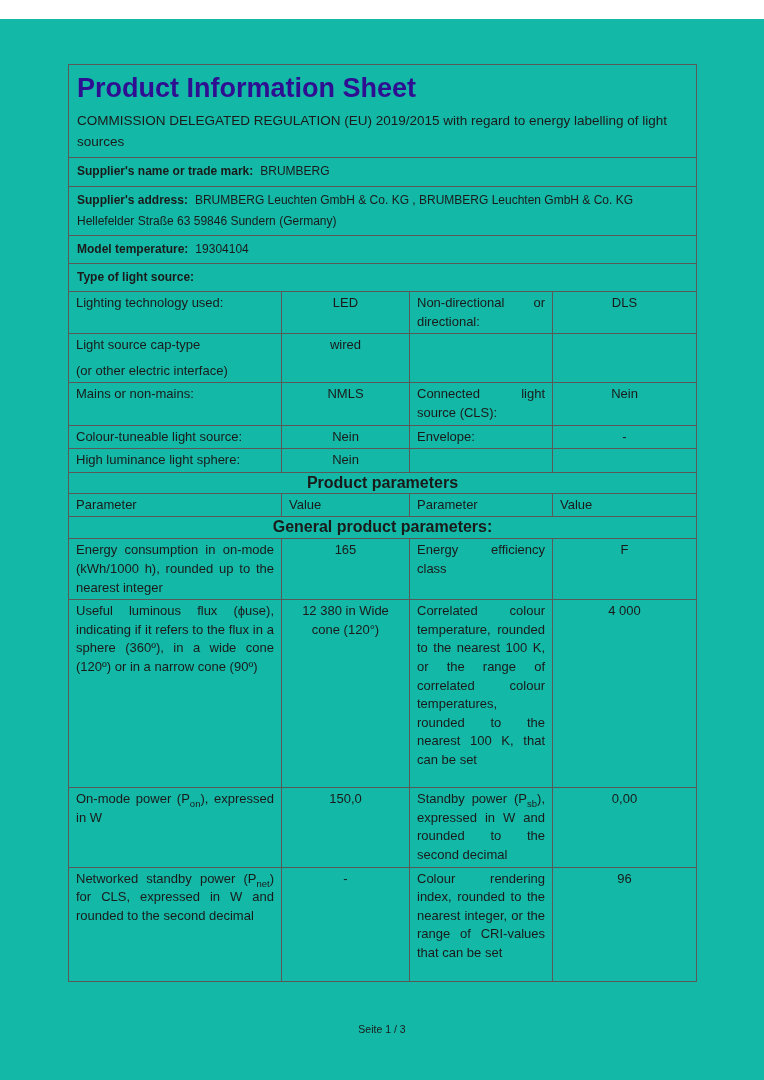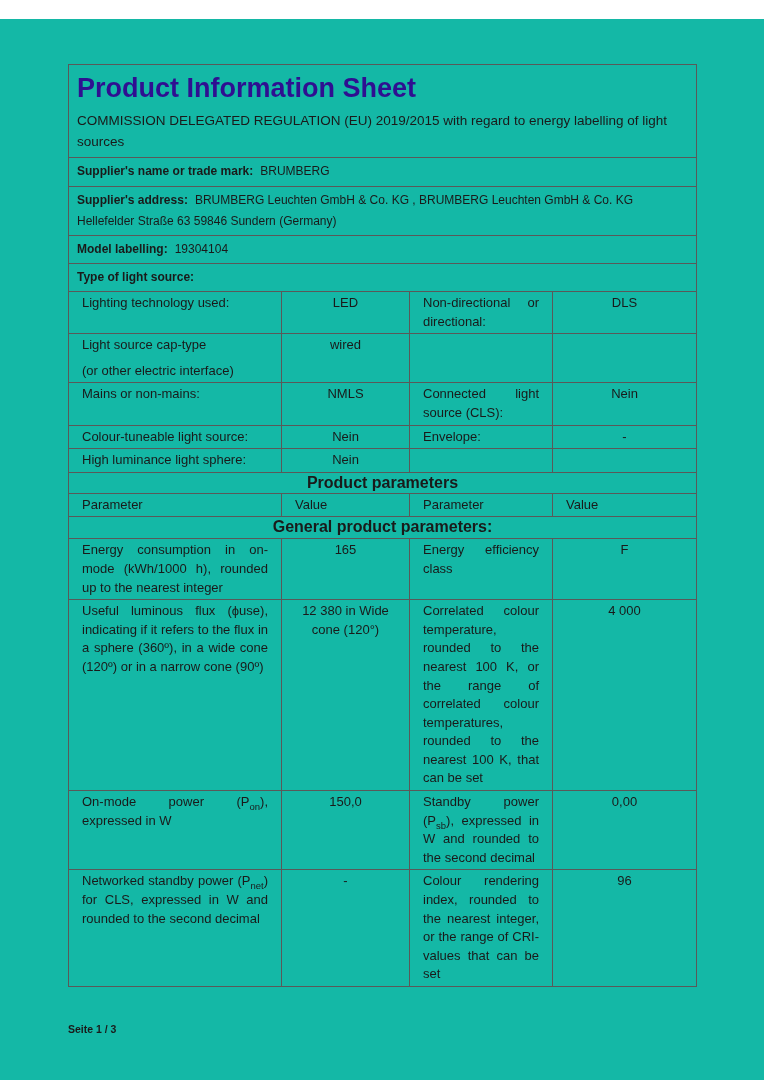--- a/index.html
+++ b/index.html
@@ -1,35 +1,35 @@
 <!DOCTYPE html>
 <html><head>
 <meta charset="utf-8">
 <style>
   html,body{margin:0;padding:0;background:#ffffff;}
   .viewport{position:relative;width:764px;height:1080px;background:#14b8a6;overflow:hidden;
             font-family:"Liberation Sans",sans-serif;color:#1a1a1a;margin-top:19px;}
   table.sheet{position:absolute;left:68px;top:45px;width:628px;border-collapse:collapse;
               table-layout:fixed;font-size:13px;}
-  td{border:1px solid #595959;vertical-align:top;padding:2px 13px;line-height:18.6px;
+  td{border:1px solid #595959;vertical-align:top;padding:2px 7px;line-height:18.6px;
      overflow:hidden;word-wrap:break-word;}
   tr.info td{font-size:12px;line-height:21px;padding:3px 8px;}
   tr.hdr td{padding:7px 8px 5px 8px;}
   .title{margin:0;font-size:27px;line-height:33px;font-weight:bold;color:#2f0f91;}
   .subtitle{margin:5px 0 0 0;font-size:13.5px;line-height:21px;}
   .blabel{font-weight:bold;}
   .ival{margin-left:7px;}
   .lbl{text-align:justify;}
   .val{text-align:center;}
   tr.banner td{text-align:center;font-weight:bold;font-size:16px;line-height:16px;padding:2px 4px;}
   .gap{margin-top:7px;}
   sub{font-size:9.5px;line-height:0;}
   .narrow{display:inline-block;max-width:102px;}
-  .footer{position:absolute;top:1004px;left:68px;width:628px;text-align:left;
-          font-size:10.5px;color:#1a1a1a;font-weight:bold;}
+  .footer{position:absolute;top:1004px;left:68px;width:628px;text-align:center;
+          font-size:10.5px;color:#1a1a1a;}
 </style>
 </head>
 <body>
 
 <div class="viewport">
 
   <table class="sheet">
     <colgroup>
       <col style="width:213px">
         <col style="width:128px">
@@ -52,21 +52,21 @@
     </tr>
 
     <tr class="info" style="height:47px">
       <td colspan="4">
         <span class="blabel">Supplier's address:</span><span class="ival">BRUMBERG Leuchten GmbH &amp; Co. KG , BRUMBERG Leuchten GmbH &amp; Co. KG Hellefelder Straße 63 59846 Sundern (Germany)</span>
       </td>
     </tr>
 
     <tr class="info" style="height:28px">
       <td colspan="4">
-        <span class="blabel">Model labelling:</span><span class="ival">19304104</span>
+        <span class="blabel">Model temperature:</span><span class="ival">19304104</span>
       </td>
     </tr>
 
     <tr class="info" style="height:28px">
       <td colspan="4">
         <span class="blabel">Type of light source:</span>
       </td>
     </tr>
 
     <tr style="height:41px">

